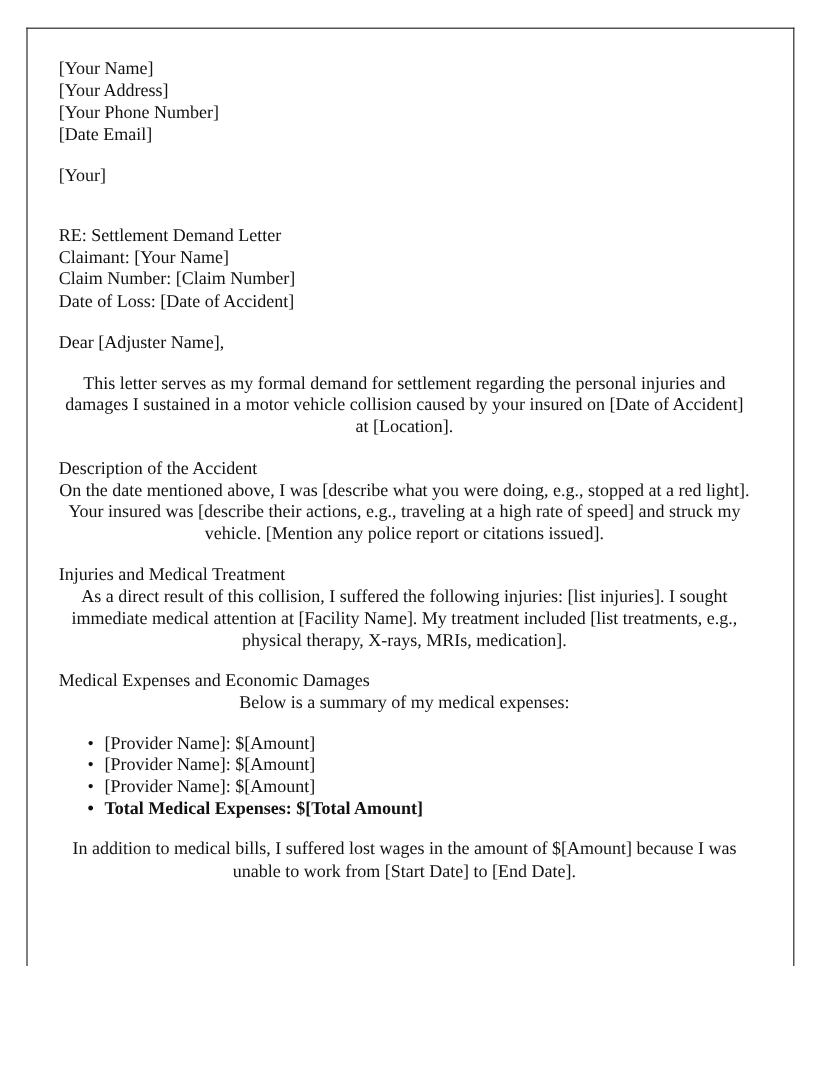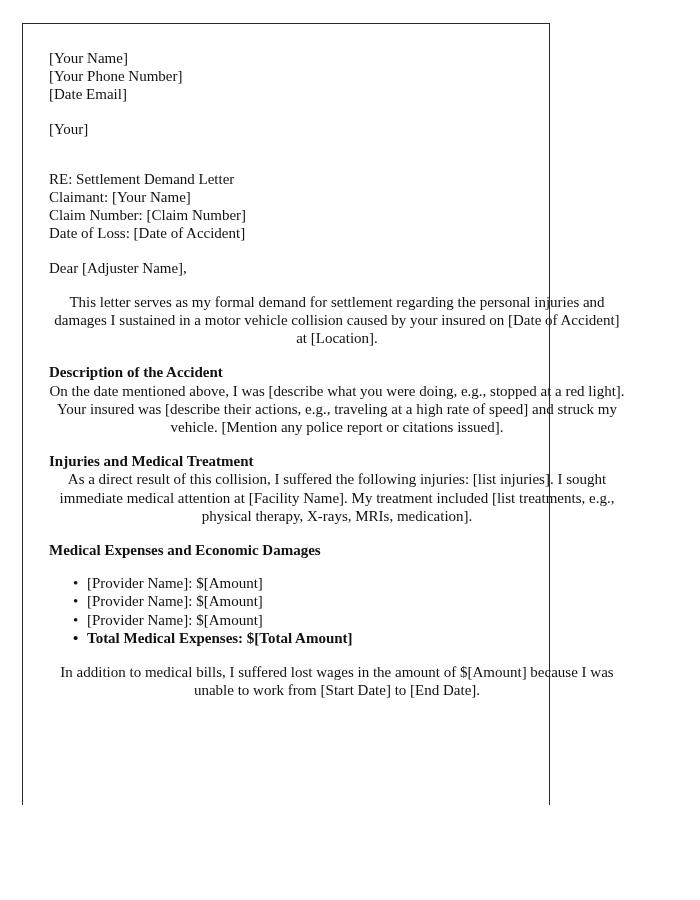--- a/index.html
+++ b/index.html
@@ -13,21 +13,21 @@
     overflow: hidden;
     font-family: "Liberation Serif", "DejaVu Serif", serif;
     color: #111111;
   }
 
   
   #page-sheet {
     position: absolute;
     left: 22px;
     top: 23px;
-    width: 528px;
+    width: 640px;
     height: 782px;
     box-sizing: border-box;
     background: #ffffff;
     border-left: 1px solid #2b2b2b;
     border-top: 1px solid #2b2b2b;
     border-right: 1px solid #2b2b2b;
     border-bottom: none;
   }
 
   #letter-body {
@@ -55,21 +55,21 @@
     display: block;
     white-space: nowrap;
   }
 
   .para {
     margin: 0;
     text-align: center;
   }
 
   .section-heading {
-    font-weight: bold;
+    font-weight: normal;
     margin: 0;
   }
 
   ul.expense-list {
     margin: 0;
     padding: 0 0 0 0;
     list-style: none;
   }
   ul.expense-list li {
     position: relative;
@@ -88,20 +88,21 @@
   }
 </style>
 </head>
 <body>
 
 <div id="page-sheet">
   <div id="letter-body">
 
     <div class="block">
       <span class="addr-line">[Your Name]</span>
+      <span class="addr-line">[Your Address]</span>
       <span class="addr-line">[Your Phone Number]</span>
       <span class="addr-line">[Date Email]</span>
     </div>
 
     <div class="gap"></div>
 
     <div class="block">
       <span class="addr-line">[Your]</span>
     </div>
 
@@ -138,20 +139,21 @@
 
     <div class="block">
       <div class="section-heading">Injuries and Medical Treatment</div>
       <p class="para">As a direct result of this collision, I suffered the following injuries: [list injuries]. I sought immediate medical attention at [Facility Name]. My treatment included [list treatments, e.g., physical therapy, X-rays, MRIs, medication].</p>
     </div>
 
     <div class="gap"></div>
 
     <div class="block">
       <div class="section-heading">Medical Expenses and Economic Damages</div>
+      <p class="para">Below is a summary of my medical expenses:</p>
     </div>
 
     <div class="gap-small"></div>
 
     <ul class="expense-list">
       <li>
         <span class="bullet-dot">•</span>
         <span>[Provider Name]: $[Amount]</span>
       </li>
       <li>

